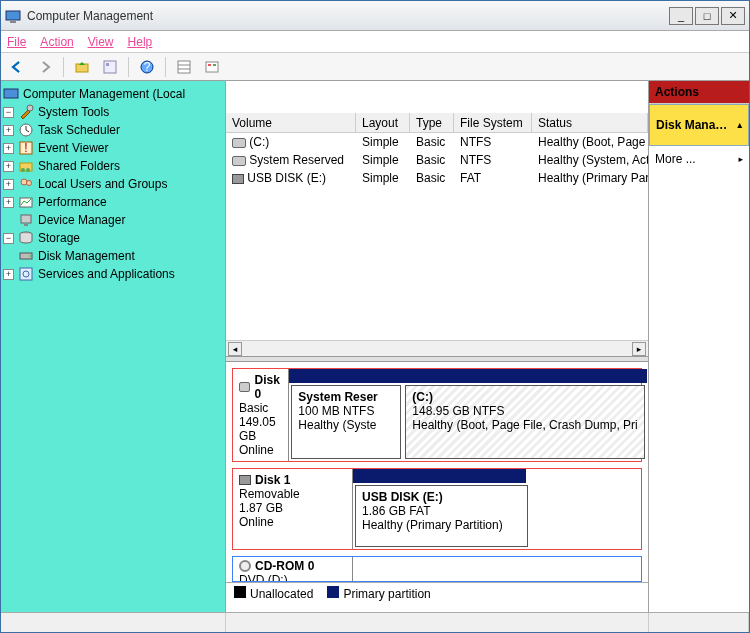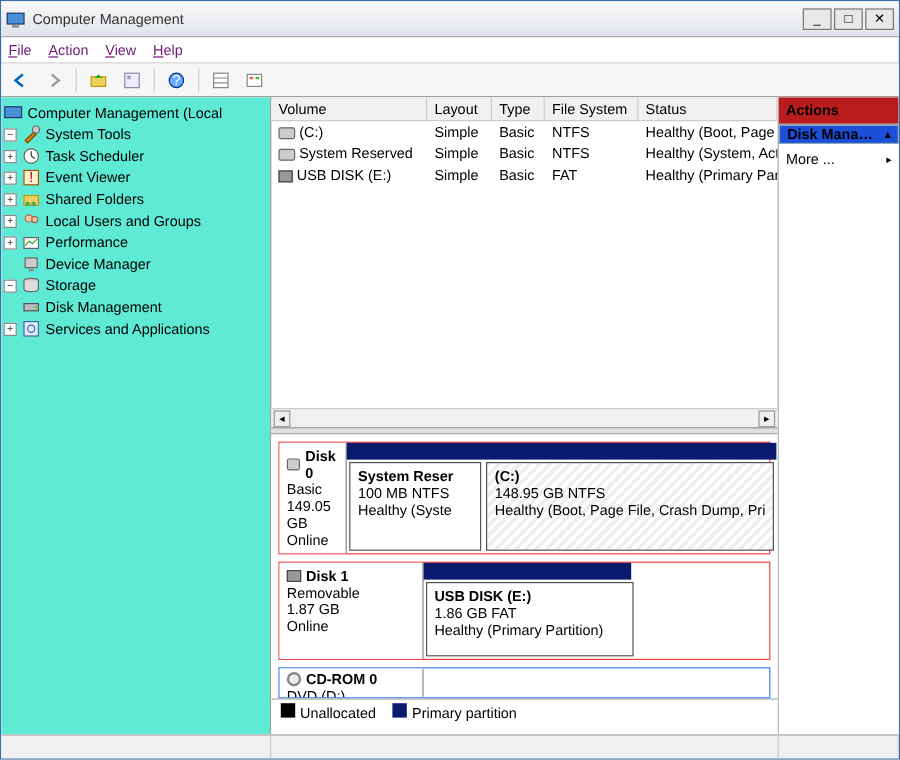--- a/index.html
+++ b/index.html
@@ -5,21 +5,21 @@
 * { box-sizing: border-box; margin: 0; padding: 0; font-family: "Segoe UI", Tahoma, sans-serif; font-size: 12px; }
 body { background: #fff; width: 750px; height: 633px; overflow: hidden; border: 1px solid #3a6ea5; display: flex; flex-direction: column; }
 
 .titlebar { height: 30px; background: linear-gradient(#f8f8f8,#e0e4ea); display:flex; align-items:center; padding:0 4px; border-bottom:1px solid #aaa;}
 .titlebar .ticon { width:16px; height:16px; margin-right:6px; }
 .titlebar .title { flex:1; color:#333; }
 .winbtns { display:flex; gap:2px; }
 .winbtn { width:24px; height:18px; border:1px solid #777; background:#e8e8e8; display:flex; align-items:center; justify-content:center; font-family:Arial; font-size:11px;}
 
 .menubar { height:22px; display:flex; align-items:center; padding:0 6px; gap:14px; border-bottom:1px solid #ccc;}
-.menubar span { color:#701a75; }
+.menubar span { color:#ec4899;text-decoration:underline; }
 .menubar span u { text-decoration: underline; }
 
 .toolbar { height:28px; display:flex; align-items:center; padding:0 4px; gap:4px; border-bottom:1px solid #a0a0a0; background:#f6f6f6;}
 .tbtn { width:24px; height:22px; display:flex; align-items:center; justify-content:center; border:1px solid transparent;}
 .tbtn svg { width:16px; height:16px;}
 .tsep { width:1px; height:20px; background:#ccc; margin:0 2px;}
 
 .body { flex:1; display:flex; overflow:hidden; }
 
 .leftpane { width:225px; border-right:1px solid #a0a0a0; overflow:hidden; padding:4px 2px; background:#5eead4;}
@@ -27,21 +27,21 @@
 .tree li { white-space:nowrap; padding:1px 0; display:flex; align-items:center; }
 .tree .exp { width:11px; height:11px; border:1px solid #888; display:inline-flex; align-items:center; justify-content:center; font-size:9px; line-height:9px; margin-right:4px; background:#fff; color:#333;}
 .tree .noexp { width:11px; margin-right:4px; display:inline-block;}
 .tree .ticon2 { width:16px; height:16px; display:inline-block; margin-right:4px; }
 .tree .lbl {}
 .ind1 { padding-left: 0px;}
 .ind2 { padding-left: 14px;}
 .ind3 { padding-left: 28px;}
 
 .midpane { flex:1; display:flex; flex-direction:column; overflow:hidden; border-right:1px solid #a0a0a0;}
-.volhead { display:flex; background:#f0f0f0; border-bottom:1px solid #ccc; height:20px; align-items:center;}
+.volhead { display:flex; background:#f0f0f0; border-bottom:1px solid #ccc; height:20px; align-items:center;margin-top:32px;}
 .volhead .col { border-right:1px solid #ccc; padding:2px 6px; height:100%; display:flex; align-items:center;}
 .vollist { flex:1; overflow:hidden; }
 .volrow { display:flex; padding:1px 0;}
 .volrow .col { padding:1px 6px; overflow:hidden; white-space:nowrap;}
 .c-vol{width:130px} .c-lay{width:54px} .c-typ{width:44px} .c-fs{width:78px} .c-st{flex:1}
 .volscroll { height:16px; background:#f0f0f0; border-top:1px solid #ccc; display:flex; align-items:center; justify-content:space-between; padding:0 2px;}
 .sarrow{width:14px;height:14px;border:1px solid #999;background:#eee;display:flex;align-items:center;justify-content:center;font-size:9px;}
 
 .splitter { height:6px; background:#e0e0e0; border-top:1px solid #999; border-bottom:1px solid #999; cursor:row-resize;}
 
@@ -55,21 +55,21 @@
 .part { border:1px solid #555; margin:2px; padding:4px 6px; display:flex; flex-direction:column; overflow:hidden; white-space:nowrap; background:#fff;}
 .part.sys { width:110px; }
 .part.c { flex:1; background: repeating-linear-gradient(135deg,#eee,#eee 3px,#fff 3px,#fff 6px);}
 .part .ptitle{font-weight:bold;}
 .cdrow { display:flex; margin:6px 6px 0 6px; border:1px solid #3b82f6; height:26px; overflow:hidden;}
 .legend { height:22px; border-top:1px solid #aaa; display:flex; align-items:center; gap:14px; padding:0 8px;}
 .lsq{width:12px;height:12px;display:inline-block;margin-right:4px;}
 
 .rightpane { width:100px; display:flex; flex-direction:column; background:#fff;}
 .rhead { background:#b91c1c; border-bottom:1px solid #ccc; padding:4px 6px; font-weight:bold;}
-.rsel { background:#1d4ed8; border:1px solid #8ab; padding:0 6px; display:flex; align-items:center; justify-content:space-between; font-weight:bold; white-space:nowrap; overflow:hidden;}
+.rsel { background:#fde047; border:1px solid #8ab; padding:13px 6px; display:flex; align-items:center; justify-content:space-between; font-weight:bold; white-space:nowrap; overflow:hidden;}
 .rmore { padding:6px 6px; display:flex; align-items:center; justify-content:space-between;}
 .rarrow{font-size:9px;}
 
 .statusbar { height:20px; border-top:1px solid #aaa; background:#f0f0f0; display:flex;}
 .statusbar div{border-right:1px solid #ccc;}
 
 
 .i-disk{display:inline-block;width:14px;height:10px;border:1px solid #666;border-radius:2px;background:#ccc;vertical-align:middle;}
 .i-usb{display:inline-block;width:12px;height:10px;border:1px solid #444;background:#999;vertical-align:middle;}
 .i-cd{display:inline-block;width:12px;height:12px;border:2px solid #888;border-radius:50%;background:#eee;vertical-align:middle;}

